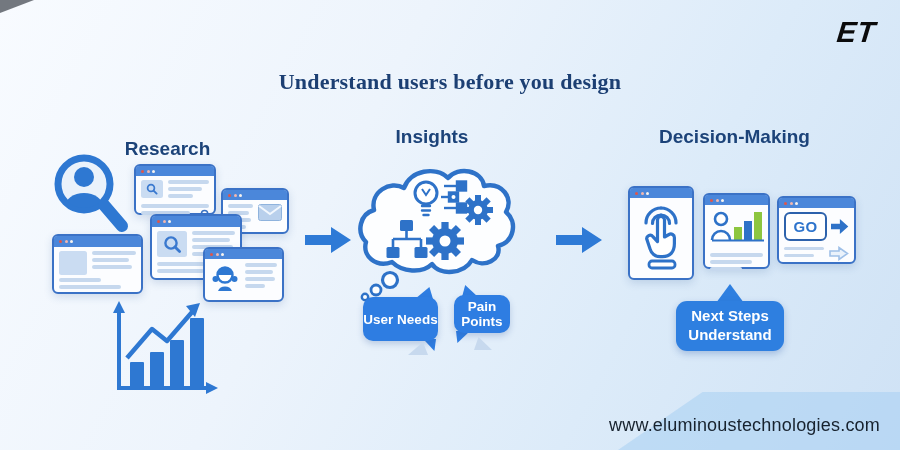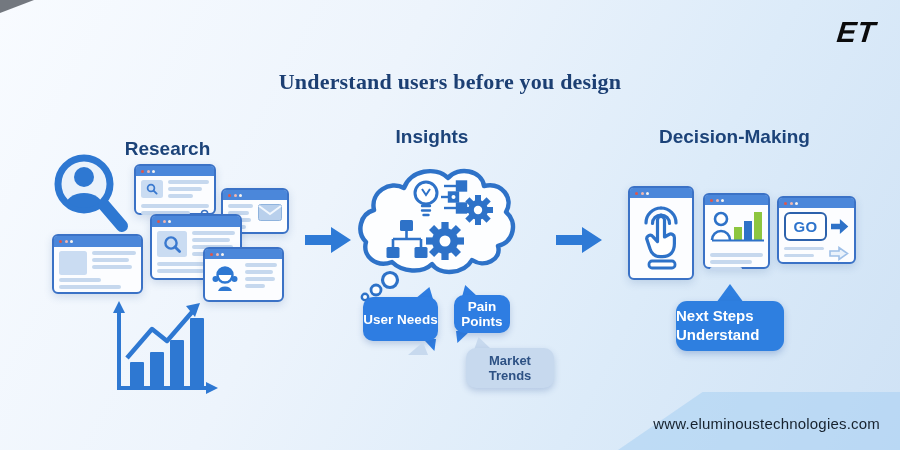--- a/index.html
+++ b/index.html
@@ -4,21 +4,21 @@
 <style>
   html,body{margin:0;padding:0;}
   body{font-family:"Liberation Sans",sans-serif;}
   .canvas{position:relative;width:900px;height:450px;overflow:hidden;
     background:linear-gradient(118deg,#f8fbff 0%,#edf4fc 38%,#dcebf9 70%,#cfe2f5 100%);}
   
   .corner-notch{position:absolute;left:0;top:0;width:34px;height:13px;
     background:#474c54;opacity:.75;clip-path:polygon(0 0,100% 0,0 100%);}
   .footer-band{position:absolute;left:618px;top:392px;width:282px;height:58px;
     background:rgba(168,208,243,.55);clip-path:polygon(30% 0,100% 0,100% 100%,0 100%);}
-  .website{position:absolute;right:20px;top:415px;font-size:15px;font-weight:500;
+  .website{position:absolute;right:20px;top:415px;font-size:18px;font-weight:500;
     color:#17222e;letter-spacing:.2px;}
   .logo{position:absolute;right:24px;top:16px;font-size:29px;font-weight:800;
     font-style:italic;color:#0b0b0c;letter-spacing:1px;transform:skewX(-6deg);}
   
   .title{position:absolute;left:0;right:0;top:52px;margin:17px;text-align:center;
     font-size:22px;font-weight:700;color:#1c3f73;letter-spacing:.2px;font-family:Liberation Serif, serif;}
   .sec-label{position:absolute;top:126px;font-size:19px;font-weight:700;color:#1c4379;text-align:center;}
   .lbl-research{left:90px;width:155px;margin-top:12px;}
   .lbl-insights{left:358px;width:148px;}
   .lbl-decision{left:652px;width:165px;}
@@ -40,21 +40,21 @@
     justify-content:center;font-weight:700;text-align:center;
     box-shadow:0 3px 6px rgba(50,90,160,.25);}
   .bub-solid{background:#2e7de2;color:#fff;font-size:13.5px;}
   .bub-light{background:#c7d9ee;color:#2d5184;font-size:13px;}
   .tail{position:absolute;}
   
   .confirm-tail{position:absolute;left:716px;top:284px;width:28px;height:19px;
     background:#2e7fe0;clip-path:polygon(50% 0,100% 100%,0 100%);}
   .confirm{position:absolute;left:676px;top:301px;width:108px;height:50px;
     background:#2e7fe0;border-radius:11px;color:#fff;font-size:15px;font-weight:700;
-    display:flex;flex-direction:column;align-items:flex-start;justify-content:center;
+    display:flex;flex-direction:column;align-items:center;justify-content:center;
     line-height:1.25;box-shadow:0 3px 7px rgba(40,90,170,.3);}
   
   .go-btn{width:42px;height:25px;border:2.5px solid #2d62ac;border-radius:6px;
     color:#2e74cc;font-size:15px;font-weight:800;display:flex;align-items:center;
     justify-content:center;background:#fff;letter-spacing:.5px;}
   .abs{position:absolute;}
 </style>
 </head>
 <body>
 
@@ -272,21 +272,20 @@
   <div class="tail" style="left:420px;top:339px;width:16px;height:12px;background:#2e7de2;clip-path:polygon(20% 0,100% 0,90% 100%)"></div>
   <div class="bubble bub-solid" style="left:363px;top:297px;width:75px;height:44px">User Needs</div>
 
   <div class="tail" style="left:462px;top:285px;width:16px;height:12px;background:#2e7de2;clip-path:polygon(20% 0,0 100%,100% 100%)"></div>
   <div class="tail" style="left:456px;top:331px;width:14px;height:12px;background:#2e7de2;clip-path:polygon(0 0,100% 0,10% 100%)"></div>
   <div class="bubble bub-solid" style="left:454px;top:295px;width:56px;height:38px">Pain Points</div>
 
   <div class="tail" style="left:408px;top:342px;width:20px;height:13px;background:#c7d9ee;clip-path:polygon(75% 0,0 100%,100% 100%)"></div>
 
   <div class="tail" style="left:474px;top:337px;width:18px;height:13px;background:#c7d9ee;clip-path:polygon(25% 0,0 100%,100% 100%)"></div>
-  <div class="bubble bub-light" style="left:466px;top:348px;width:88px;height:40px">Market Trends</div>
 
   <svg class="abs" style="left:556px;top:227px" width="46" height="26" viewBox="0 0 46 26">
     <path d="M0 8 h26 v-8 l20 13 -20 13 v-8 h-26 z" fill="#2e7ad6"></path>
   </svg>
 
   <div class="win" style="left:628px;top:186px;width:66px;height:94px">
     <div class="win-h">
       <span class="d d1"></span>
       <span class="d d2"></span>
       <span class="d d3"></span>

